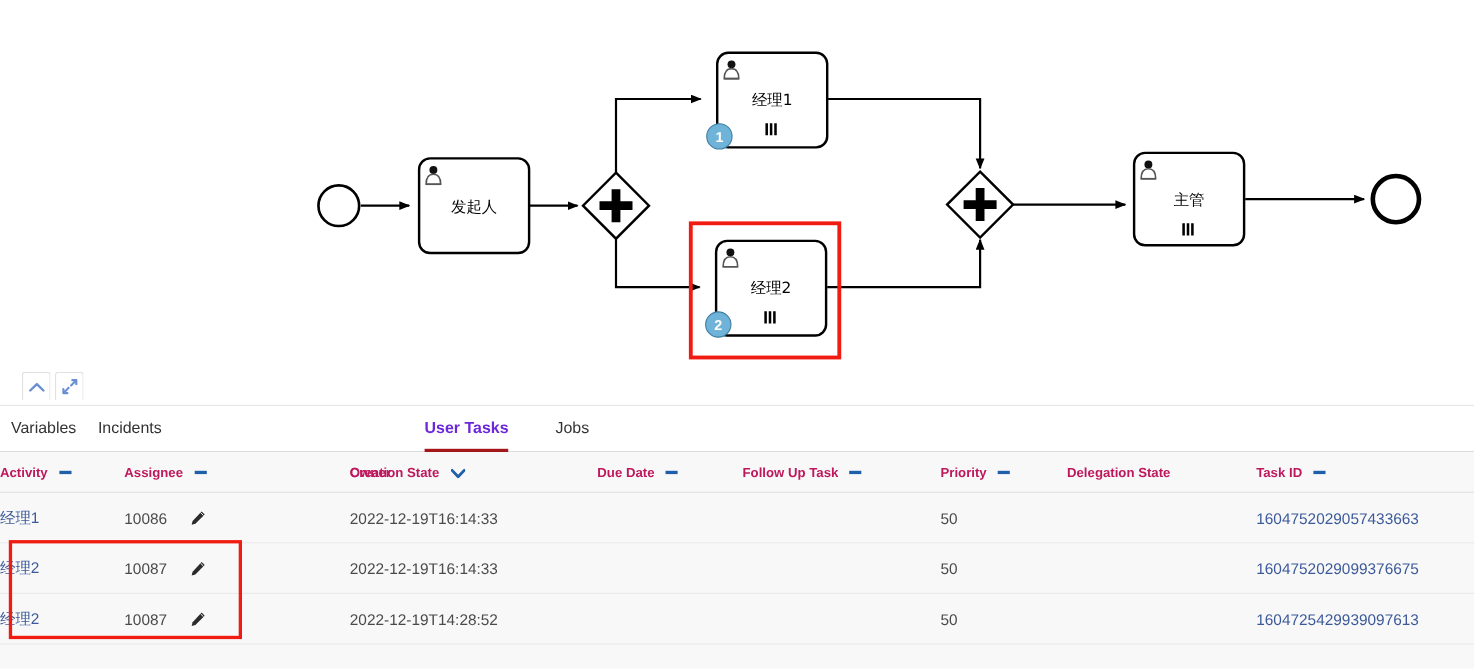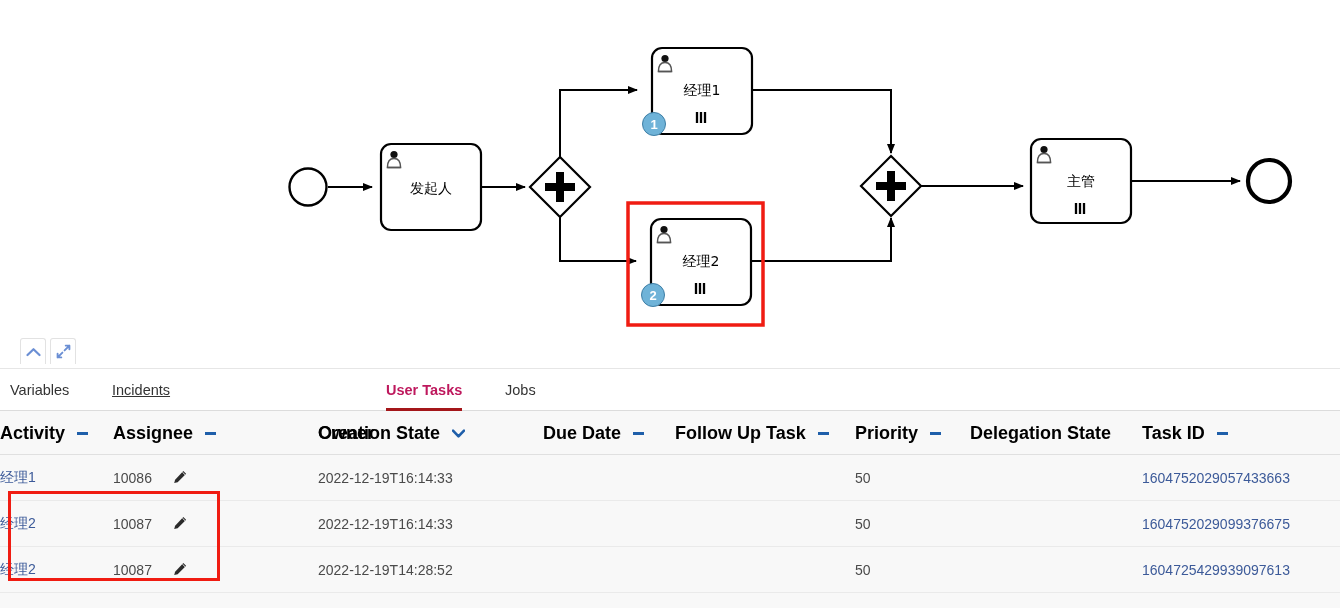--- a/index.html
+++ b/index.html
@@ -64,21 +64,21 @@
     position: absolute;
     top: 0;
     height: 42px;
     line-height: 42px;
     font-size: 14.5px;
     color: #333333;
     cursor: pointer;
     white-space: nowrap;
   }
   .tab.active {
-    color: #be185d;
+    color: #6d28d9;
     font-weight: bold;
   }
   .tab.active::after {
     content: "";
     position: absolute;
     left: 0;
     right: 0;
     bottom: 0;
     height: 3px;
     background: #a4161a;
@@ -95,23 +95,23 @@
     overflow: hidden;
   }
   table.tasks {
     width: 1340px;
     border-collapse: collapse;
     table-layout: fixed;
     background: #f8f8f8;
   }
   table.tasks th {
     text-align: left;
-    font-size: 18px;
+    font-size: 12px;
     font-weight: bold;
-    color: #000000;
+    color: #be185d;
     padding: 12px 0 10px 0;
     border-bottom: 1px solid #e0e0e0;
     white-space: nowrap;
   }
   table.tasks td {
     font-size: 14px;
     color: #4a4a4a;
     padding: 14px 0 13px 0;
     border-bottom: 1px solid #eaeaea;
     white-space: nowrap;
@@ -134,21 +134,21 @@
     margin-bottom: 2px;
   }
   .sort-caret {
     display: inline-block;
     margin-left: 7px;
     vertical-align: middle;
     margin-bottom: 1px;
   }
   .assignee-cell {
     display: flex;
-    align-items: flex-start;
+    align-items: center;
     gap: 21px;
   }
   .pencil { flex: 0 0 auto; cursor: pointer; }
 
   
   .hl-box {
     position: absolute;
     border: 3px solid #f01c12;
     box-sizing: border-box;
     pointer-events: none;
@@ -281,21 +281,21 @@
         <path d="M13.4,1.6 L8.6,6.4 M13.4,1.6 L13.4,5.3 M13.4,1.6 L9.7,1.6" fill="none" stroke="#6b8fd4" stroke-width="1.9" stroke-linecap="round"></path>
         <path d="M1.6,13.4 L6.4,8.6 M1.6,13.4 L1.6,9.7 M1.6,13.4 L5.3,13.4" fill="none" stroke="#6b8fd4" stroke-width="1.9" stroke-linecap="round"></path>
       </svg>
     </div>
   </div>
 
   <div id="tabs-bar">
     <div class="tab" style="left:10px;">
       <span>Variables</span>
     </div>
-    <div class="tab" style="left:112px;text-decoration:underline;">
+    <div class="tab" style="left:89px;">
       <span>Incidents</span>
     </div>
     <div class="tab active" style="left:386px;">
       <span>User Tasks</span>
     </div>
     <div class="tab" style="left:505px;">
       <span>Jobs</span>
     </div>
   </div>
 

